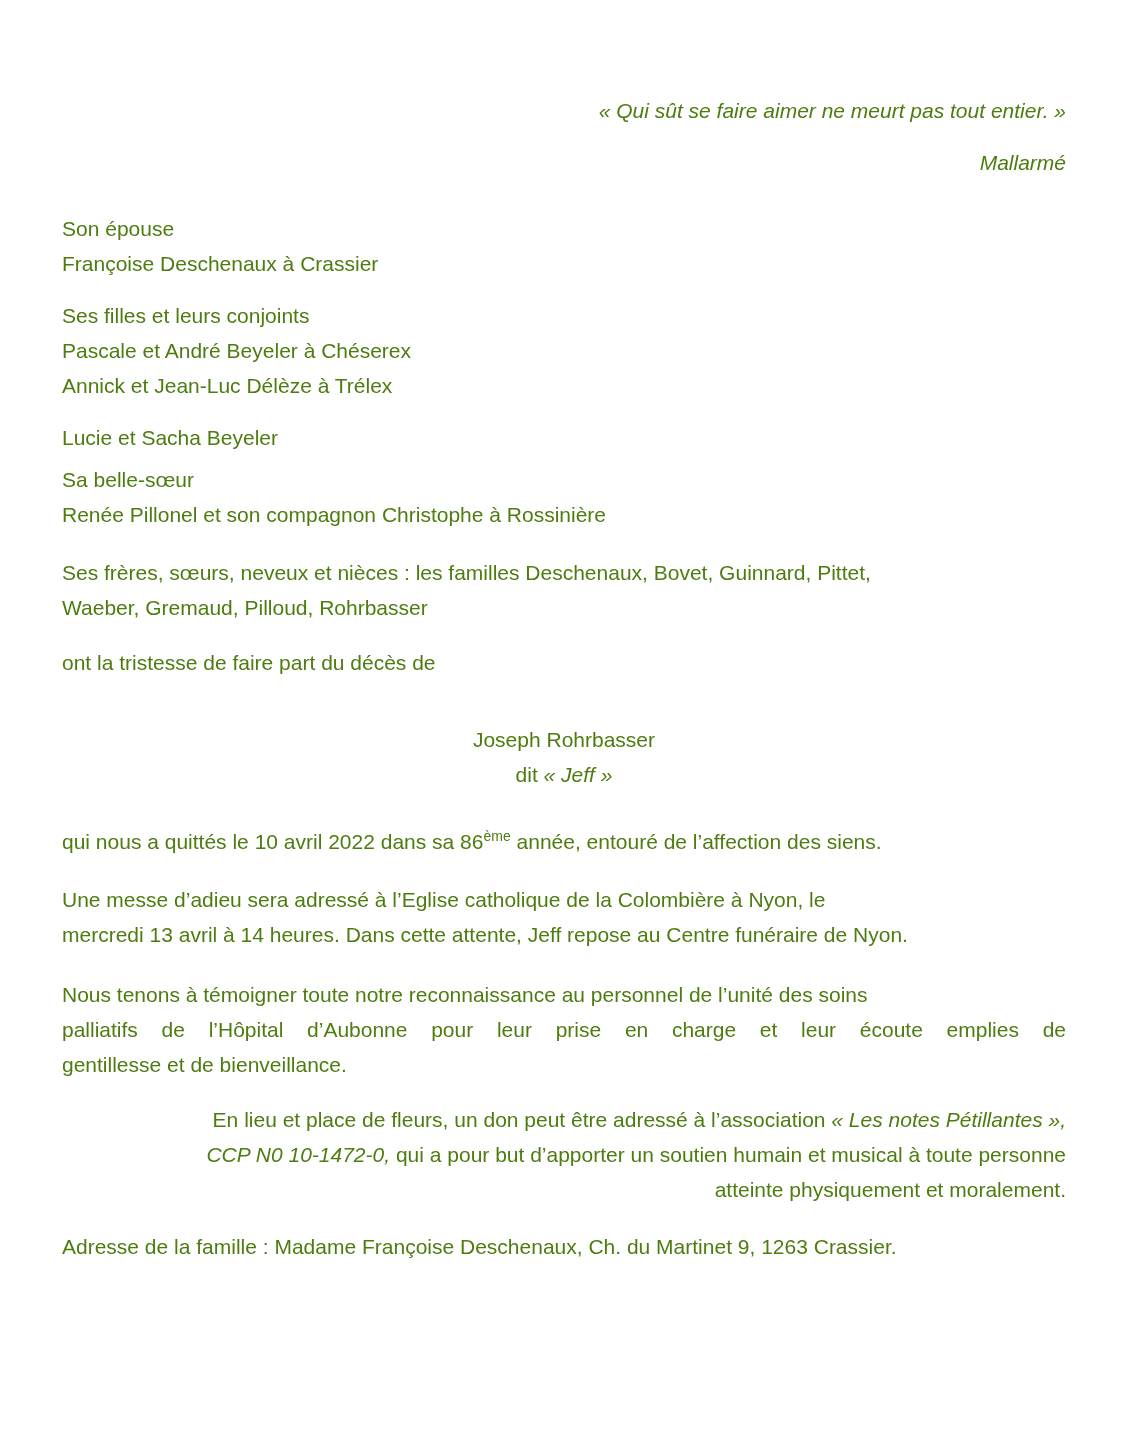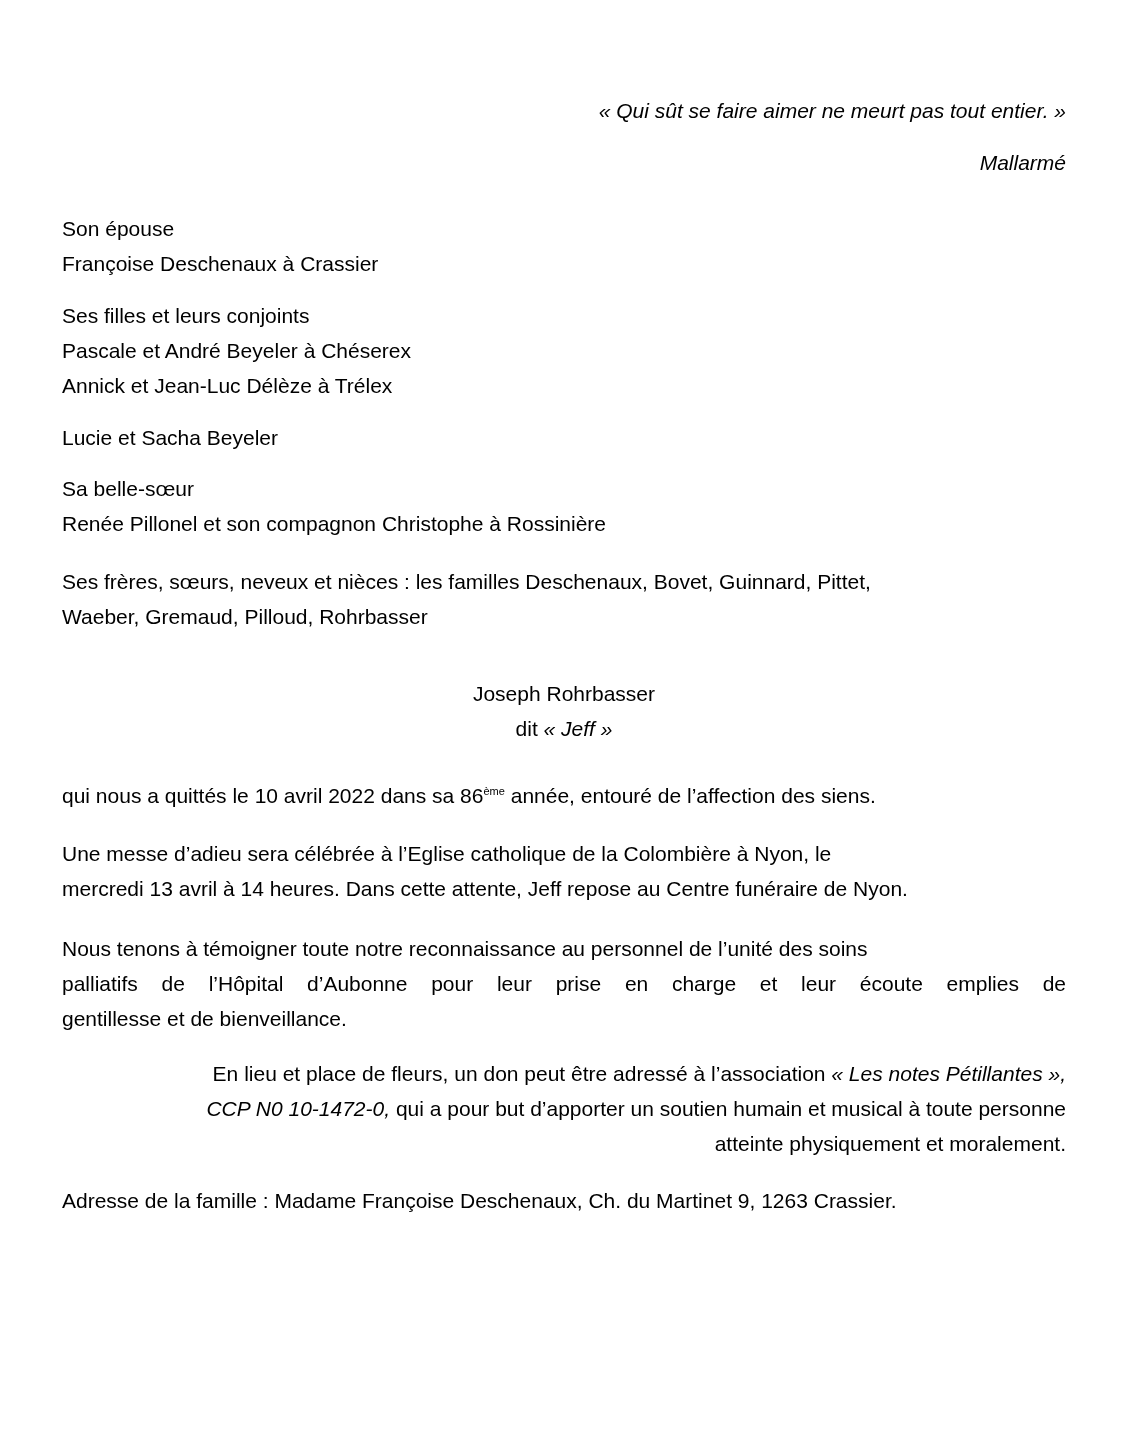--- a/index.html
+++ b/index.html
@@ -9,47 +9,47 @@
   }
   .page {
     position: relative;
     width: 1126px;
     height: 1440px;
     background: #ffffff;
     overflow: hidden;
     font-family: "Liberation Sans", "DejaVu Sans", sans-serif;
     font-size: 21px;
     line-height: 35px;
-    color: #000000;
+    color: #4d7c0f;
   }
   .column {
     margin-left: 62px;
     width: 1004px;
     padding-top: 93px;
   }
   .line { min-height: 35px; }
   .italic { font-style: italic; }
   .right { text-align: right; }
   .center { text-align: center; }
   .stretch {
     text-align: justify;
     text-align-last: justify;
   }
   .sup {
-    font-size: 11px;
+    font-size: 14px;
     vertical-align: super;
     line-height: 0;
     text-align: center;
   }
   
   .b-attribution   { margin-top: 17px; }
   .b-spouse        { margin-top: 31px; }
   .b-daughters     { margin-top: 17px; }
   .b-grandchildren { margin-top: 17px; }
-  .b-sisterinlaw   { margin-top: 16px; }
+  .b-sisterinlaw   { margin-top: 7px; }
   .b-relatives     { margin-top: 23px; }
   .b-intro         { margin-top: 20px; }
   .b-deceased      { margin-top: 42px; }
   .b-death         { margin-top: 32px; }
   .b-mass          { margin-top: 23px; }
   .b-thanks        { margin-top: 25px; }
   .b-donation      { margin-top: 20px; text-align: right; }
   .b-address       { margin-top: 22px; }
 </style>
 </head>
@@ -79,30 +79,31 @@
     <div class="b-sisterinlaw">
       <div class="line">Sa belle-sœur</div>
       <div class="line">Renée Pillonel et son compagnon Christophe à Rossinière</div>
     </div>
 
     <div class="b-relatives">
       <div class="line">Ses frères, sœurs, neveux et nièces : les familles Deschenaux, Bovet, Guinnard, Pittet,</div>
       <div class="line">Waeber, Gremaud, Pilloud, Rohrbasser</div>
     </div>
 
+    <div class="line b-intro">ont la tristesse de faire part du décès de</div>
 
     <div class="b-deceased">
       <div class="line center">Joseph Rohrbasser</div>
       <div class="line center"><span>dit </span><span class="italic">« Jeff »</span></div>
     </div>
 
     <div class="line b-death"><span>qui nous a quittés le 10 avril 2022 dans sa 86</span><span class="sup">ème</span><span> année, entouré de l’affection des siens.</span></div>
 
     <div class="b-mass">
-      <div class="line">Une messe d’adieu sera célébrée à l’Eglise catholique de la Colombière à Nyon, le</div>
+      <div class="line">Une messe d’adieu sera adressé à l’Eglise catholique de la Colombière à Nyon, le</div>
       <div class="line">mercredi 13 avril à 14 heures. Dans cette attente, Jeff repose au Centre funéraire de Nyon.</div>
     </div>
 
     <div class="b-thanks">
       <div class="line">Nous tenons à témoigner toute notre reconnaissance au personnel de l’unité des soins</div>
       <div class="line stretch">palliatifs de l’Hôpital d’Aubonne pour leur prise en charge et leur écoute emplies de</div>
       <div class="line">gentillesse et de bienveillance.</div>
     </div>
 
     <div class="b-donation">

